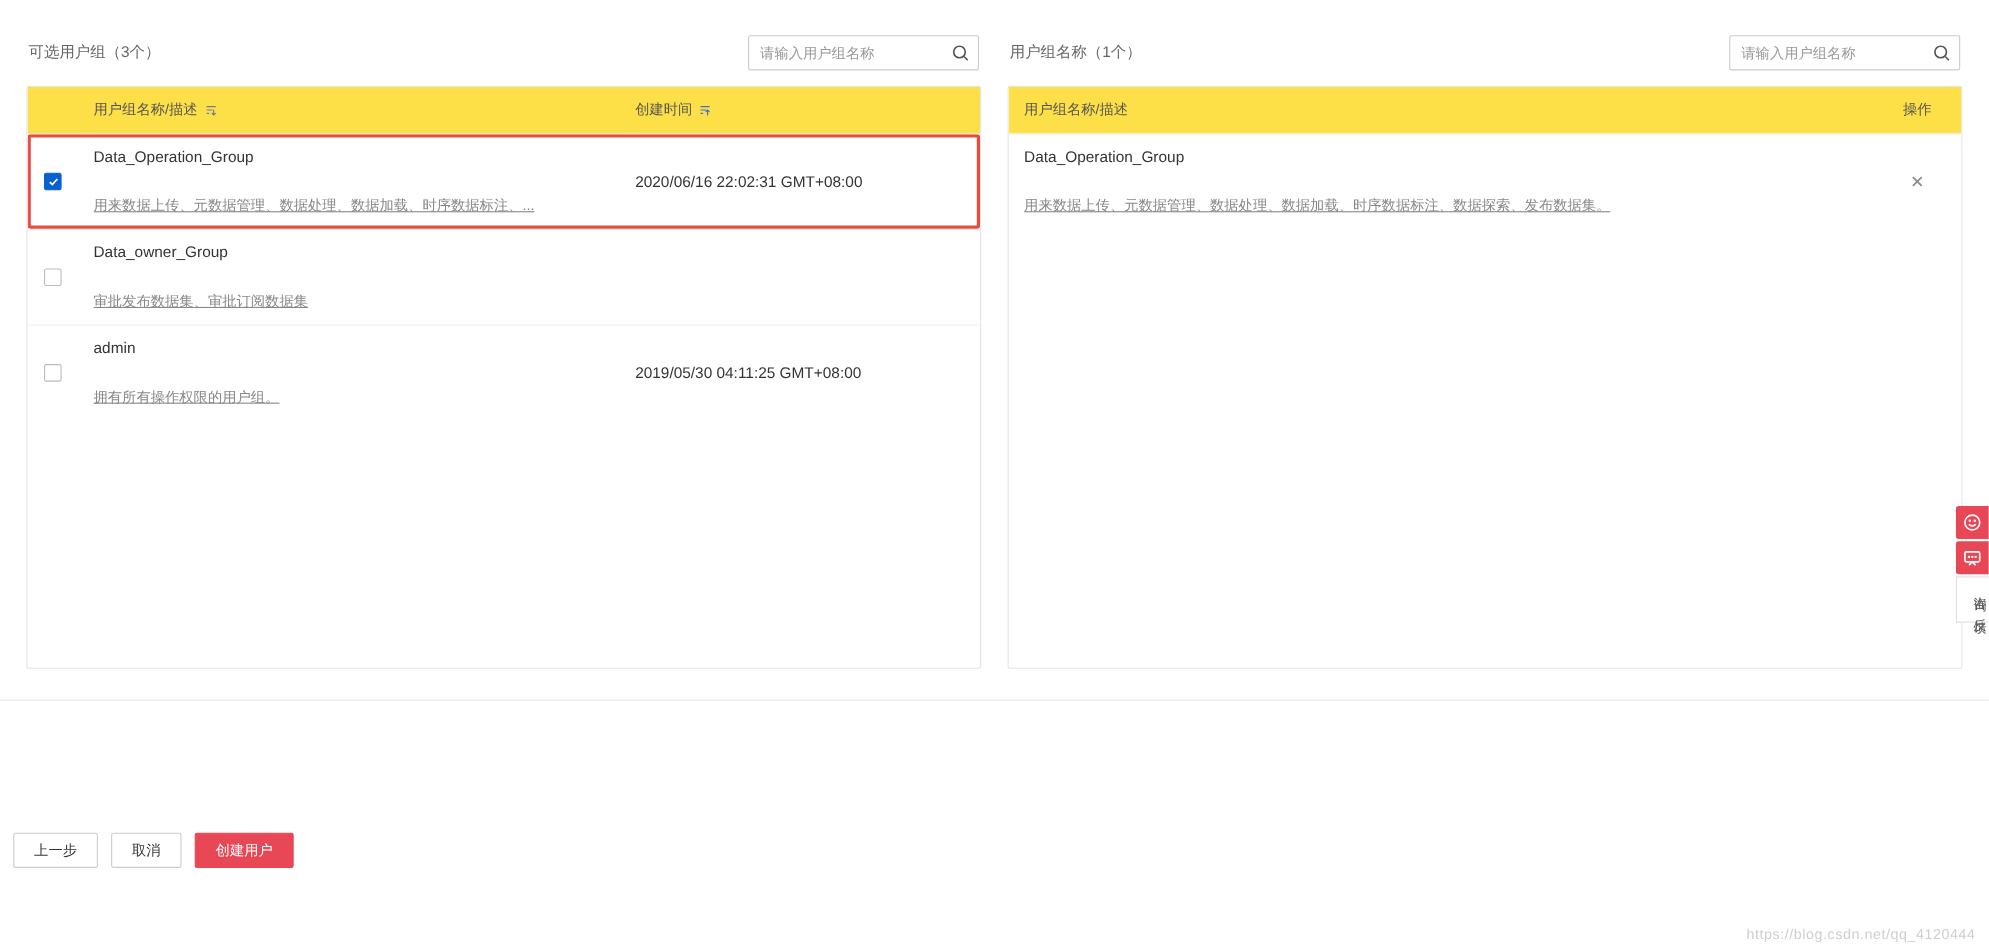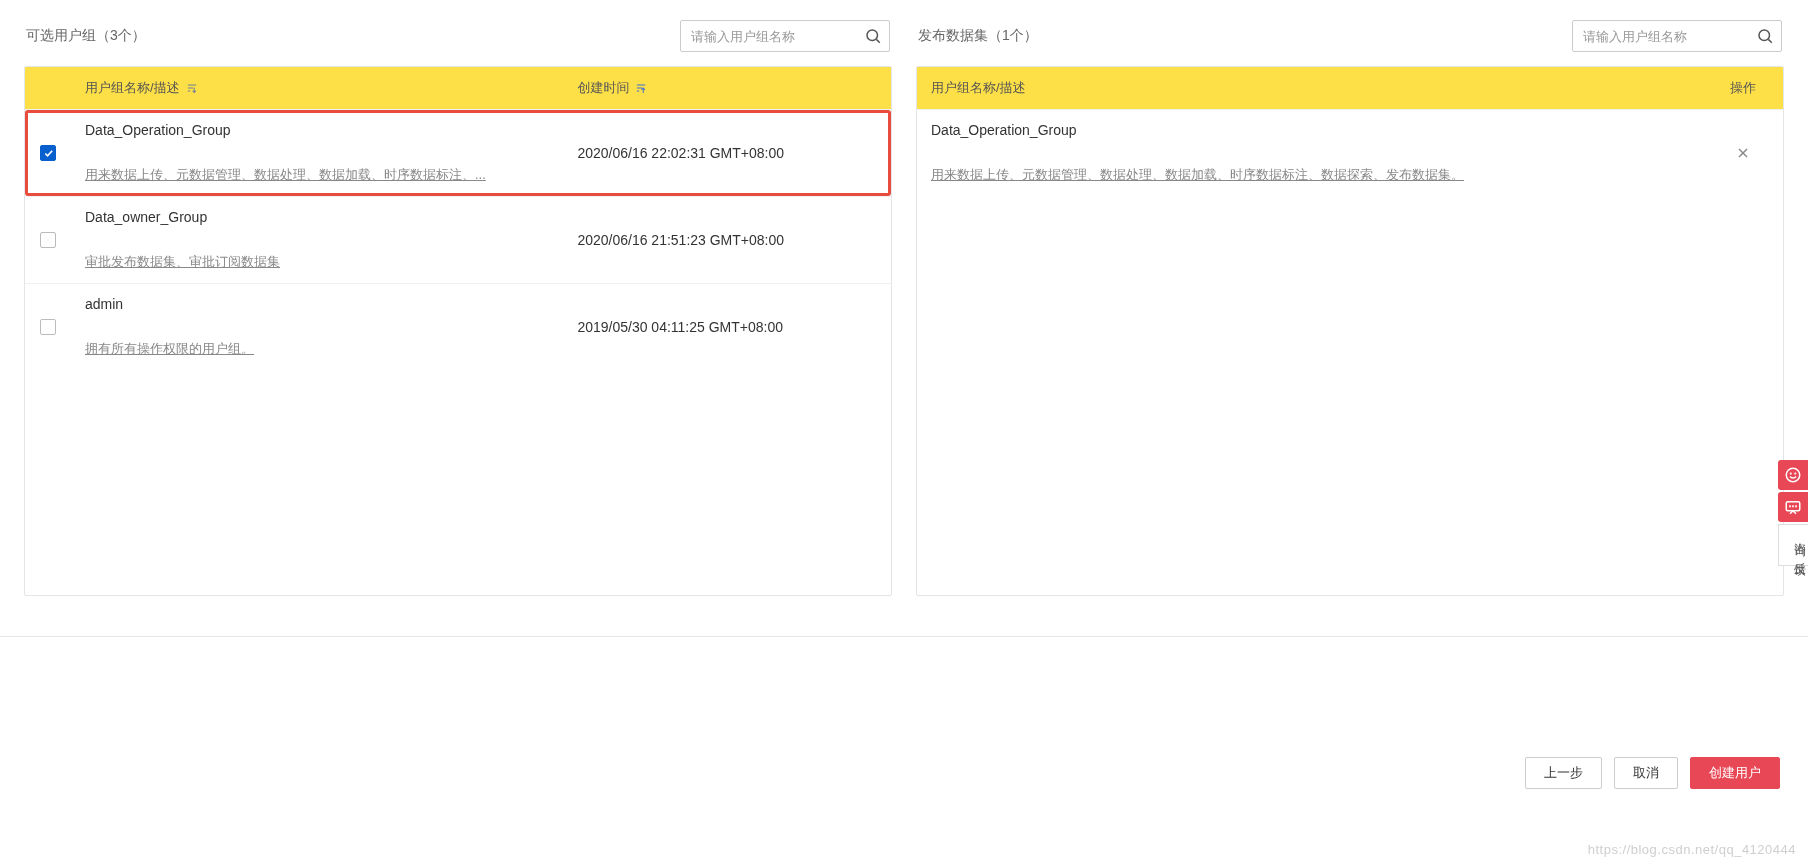--- a/index.html
+++ b/index.html
@@ -9,21 +9,21 @@
     }
     body {
       font-family: "Microsoft YaHei", "PingFang SC", Arial, sans-serif;
       background: #fff;
       color: #333;
       font-size: 14px;
     }
     .container {
       display: flex;
       gap: 24px;
-      padding: 20px 24px 0 24px;
+      padding: 32px 24px 0 24px;
     }
     .panel {
       flex: 1;
       display: flex;
       flex-direction: column;
     }
     .panel-header {
       display: flex;
       justify-content: space-between;
       align-items: center;
@@ -152,25 +152,24 @@
       gap: 24px;
     }
     .remove-btn {
       width: 16px;
       height: 16px;
       cursor: pointer;
       color: #888;
     }
     .footer {
       display: flex;
-      justify-content: flex-end;
       gap: 12px;
-      padding: 120px 28px 22px 1px;
+      padding: 120px 28px 22px 12px;
       border-top: 1px solid #e4e6ea;
-      margin-top: 40px;
+      margin-top: 28px;
     }
     .btn {
       height: 32px;
       padding: 0 18px;
       border: 1px solid #ccc;
       background: #fff;
       color: #333;
       border-radius: 2px;
       cursor: pointer;
       font-size: 13px;
@@ -283,42 +282,41 @@
   <div class="row">
     <div class="td col-check">
       <span class="checkbox">
         
       </span>
     </div>
     <div class="col-wrap col-name">
       <div class="name-title">Data_owner_Group</div>
       <div class="name-desc">审批发布数据集、审批订阅数据集</div>
     </div>
-    <div class="td col-time">2020/06/16 21:51:23 GMT+08:00</div>
   </div>
 
   <div class="row">
     <div class="td col-check">
       <span class="checkbox">
         
       </span>
     </div>
     <div class="col-wrap col-name">
       <div class="name-title">admin</div>
       <div class="name-desc">拥有所有操作权限的用户组。</div>
     </div>
     <div class="td col-time">2019/05/30 04:11:25 GMT+08:00</div>
   </div>
 </div>
     </div>
   </div>
 
   <div class="panel">
     <div class="panel-header">
-      <div class="panel-title">发布数据集（1个）</div>
+      <div class="panel-title">用户组名称（1个）</div>
       <div class="search-box">
         <input class="search-input" placeholder="请输入用户组名称" style="">
         <span class="search-icon">
           <svg viewBox="0 0 24 24" fill="none" stroke="#555" stroke-width="2">
               <circle cx="11" cy="11" r="7"></circle>
               <line x1="21" y1="21" x2="16.5" y2="16.5"></line>
             </svg>
         </span>
       </div>
     </div>

